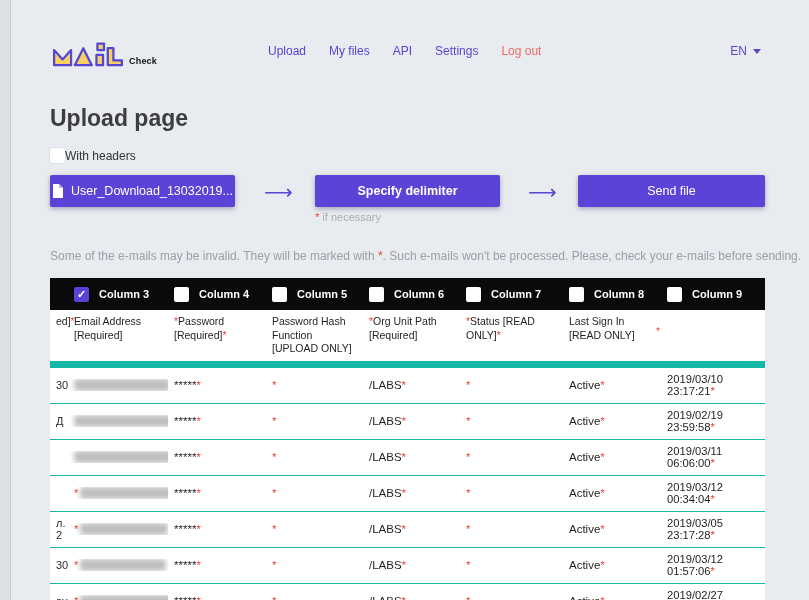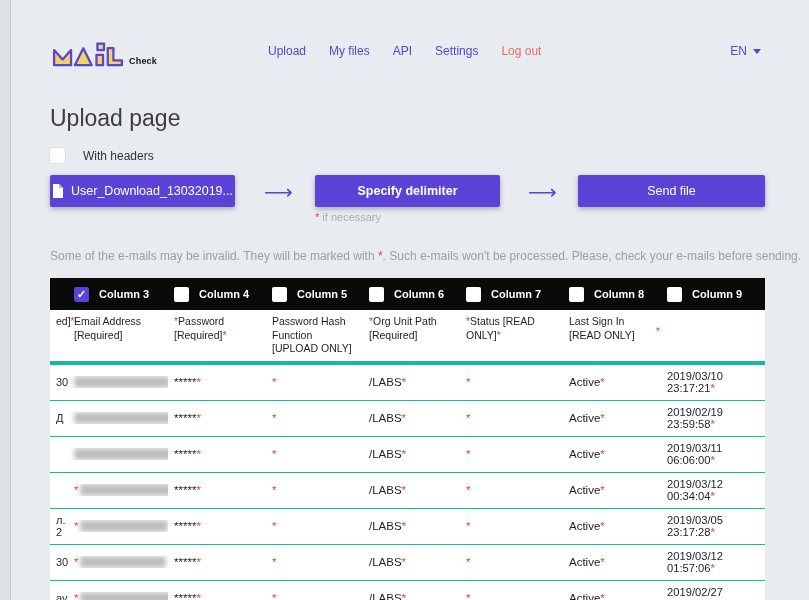--- a/index.html
+++ b/index.html
@@ -10,43 +10,43 @@
 
   
   .logo-wrap { position:absolute; left:50px; top:36px; display:flex; align-items:flex-end; }
   .logo-check { font-size:9px; font-weight:700; color:#111; margin-left:3px; margin-bottom:2px; letter-spacing:.2px; }
   .nav { position:absolute; left:268px; top:44px; display:flex; gap:23px; font-size:12px; }
   .nav a { text-decoration:none; color:#5546d4; cursor:pointer; }
   .nav a.logout { color:#ee6a64; }
   .lang { position:absolute; right:48px; top:44px; display:flex; align-items:center; gap:6px; color:#5546d4; font-size:12px; cursor:pointer; }
   .caret { width:0; height:0; border-left:4px solid transparent; border-right:4px solid transparent; border-top:5px solid #5546d4; }
 
-  .page-title { position:absolute; left:50px; top:105px; font-size:23px; font-weight:400; color:#3d3d3d; }
-
-  .with-headers { position:absolute; left:50px; top:148px; display:flex; align-items:center; gap:18px; font-size:12px; color:#333;text-align:center; }
+  .page-title { position:absolute; left:50px; top:105px; font-size:23px; font-weight:700; color:#3d3d3d; }
+
+  .with-headers { position:absolute; left:50px; top:148px; display:flex; align-items:center; gap:0; font-size:12px; color:#333;text-align:center; }
   .cb { width:15px; height:15px; background:#fff; border-radius:2px; box-shadow:0 0 0 1px rgba(0,0,0,0.04); display:flex; align-items:center; justify-content:center; flex:0 0 auto; }
   .cb.checked { background:#5a43d6; color:#fff; font-size:11px; font-weight:700; }
 
   .btn { position:absolute; top:175px; height:32px; background:#5a43d6; color:#fff; font-size:12.5px; border:none; border-radius:2px; display:flex; align-items:center; justify-content:center; gap:8px; cursor:pointer; box-shadow:0 2px 5px rgba(40,40,90,0.35); font-family:"Liberation Sans",sans-serif; }
   .btn-file { left:50px; width:185px; }
   .btn-delim { left:315px; width:185px;font-weight:bold; }
   .btn-send { left:578px; width:187px; }
   .flow-arrow { position:absolute; top:180px; color:#5546d4; font-size:20px; }
   .arrow-1 { left:264px; } .arrow-2 { left:528px; }
   .if-necessary { position:absolute; left:315px; top:211px; font-size:11px; color:#a9aeb4; }
   .red { color:#e8413c; }
 
   .warning { position:absolute; left:50px; top:249px; font-size:12px; color:#9aa0a6; }
 
   
   .table { position:absolute; left:50px; top:278px; width:715px; background:#fff; }
   .grid-row { display:grid; grid-template-columns:18px 100px 98px 97px 97px 103px 98px 104px; }
   .thead-black { background:#0a0a0a; height:32px; align-items:center; }
   .toggle { display:flex; align-items:center; gap:10px; padding-left:6px; color:#fff; font-size:11px; font-weight:700; cursor:pointer; }
-  .subhead { border-bottom:4px solid #14b8a6; min-height:42px; }
+  .subhead { border-bottom:7px solid #14b8a6; min-height:42px; }
   .subhead > div { font-size:10.5px; color:#1f1f1f; padding:5px 3px 5px 6px; line-height:1.3; position:relative; }
   .edge-ast { position:absolute; right:1px; top:15px; font-size:10px; }
   .trow { height:36px; align-items:center; border-bottom:1px solid #14b8a6; font-size:11.5px; color:#1f1f1f; }
   .trow > div { padding-left:6px; white-space:pre-line; overflow:hidden; }
   .frag { font-size:11px; color:#2b2b2b; line-height:1.1; }
   .email-cell { display:flex; align-items:center; gap:2px; }
   .blur-bar { height:12px; background:#bfbfbf; border-radius:2px; filter:blur(2.5px); flex:0 0 auto; }
   .ts { font-size:11.2px; }
 </style>
 </head>

